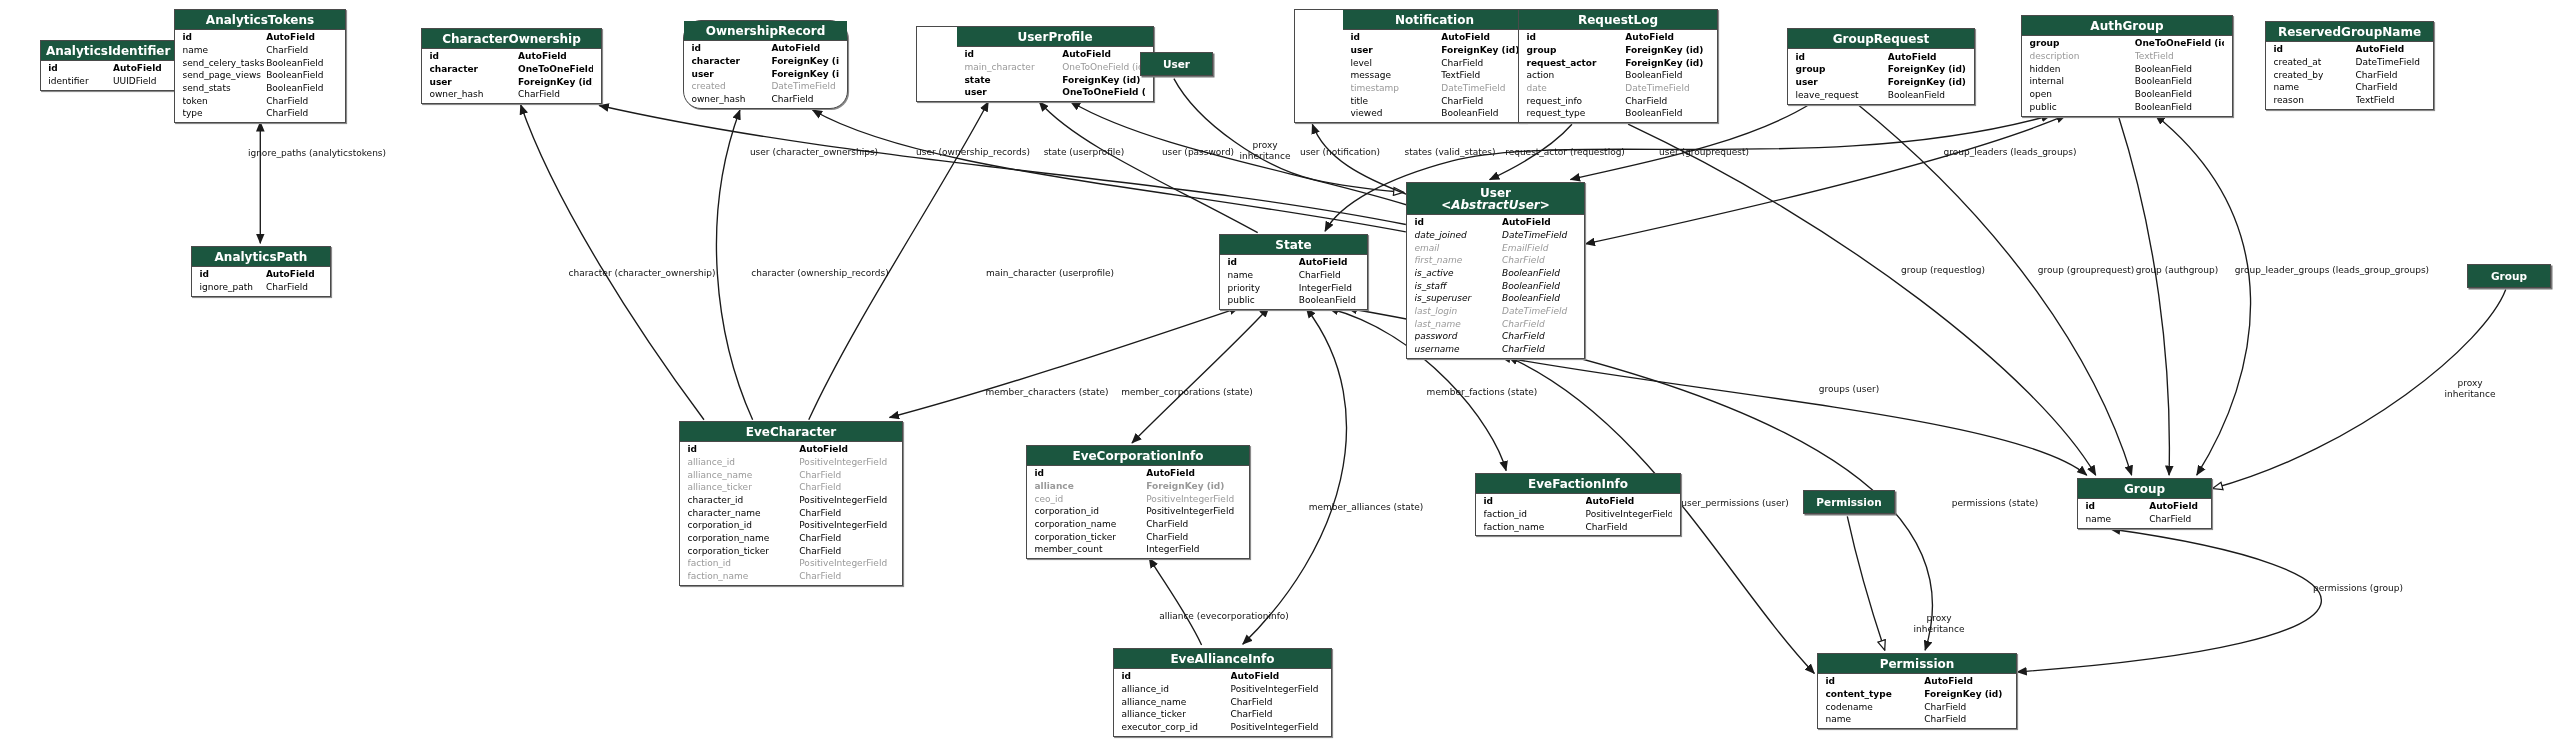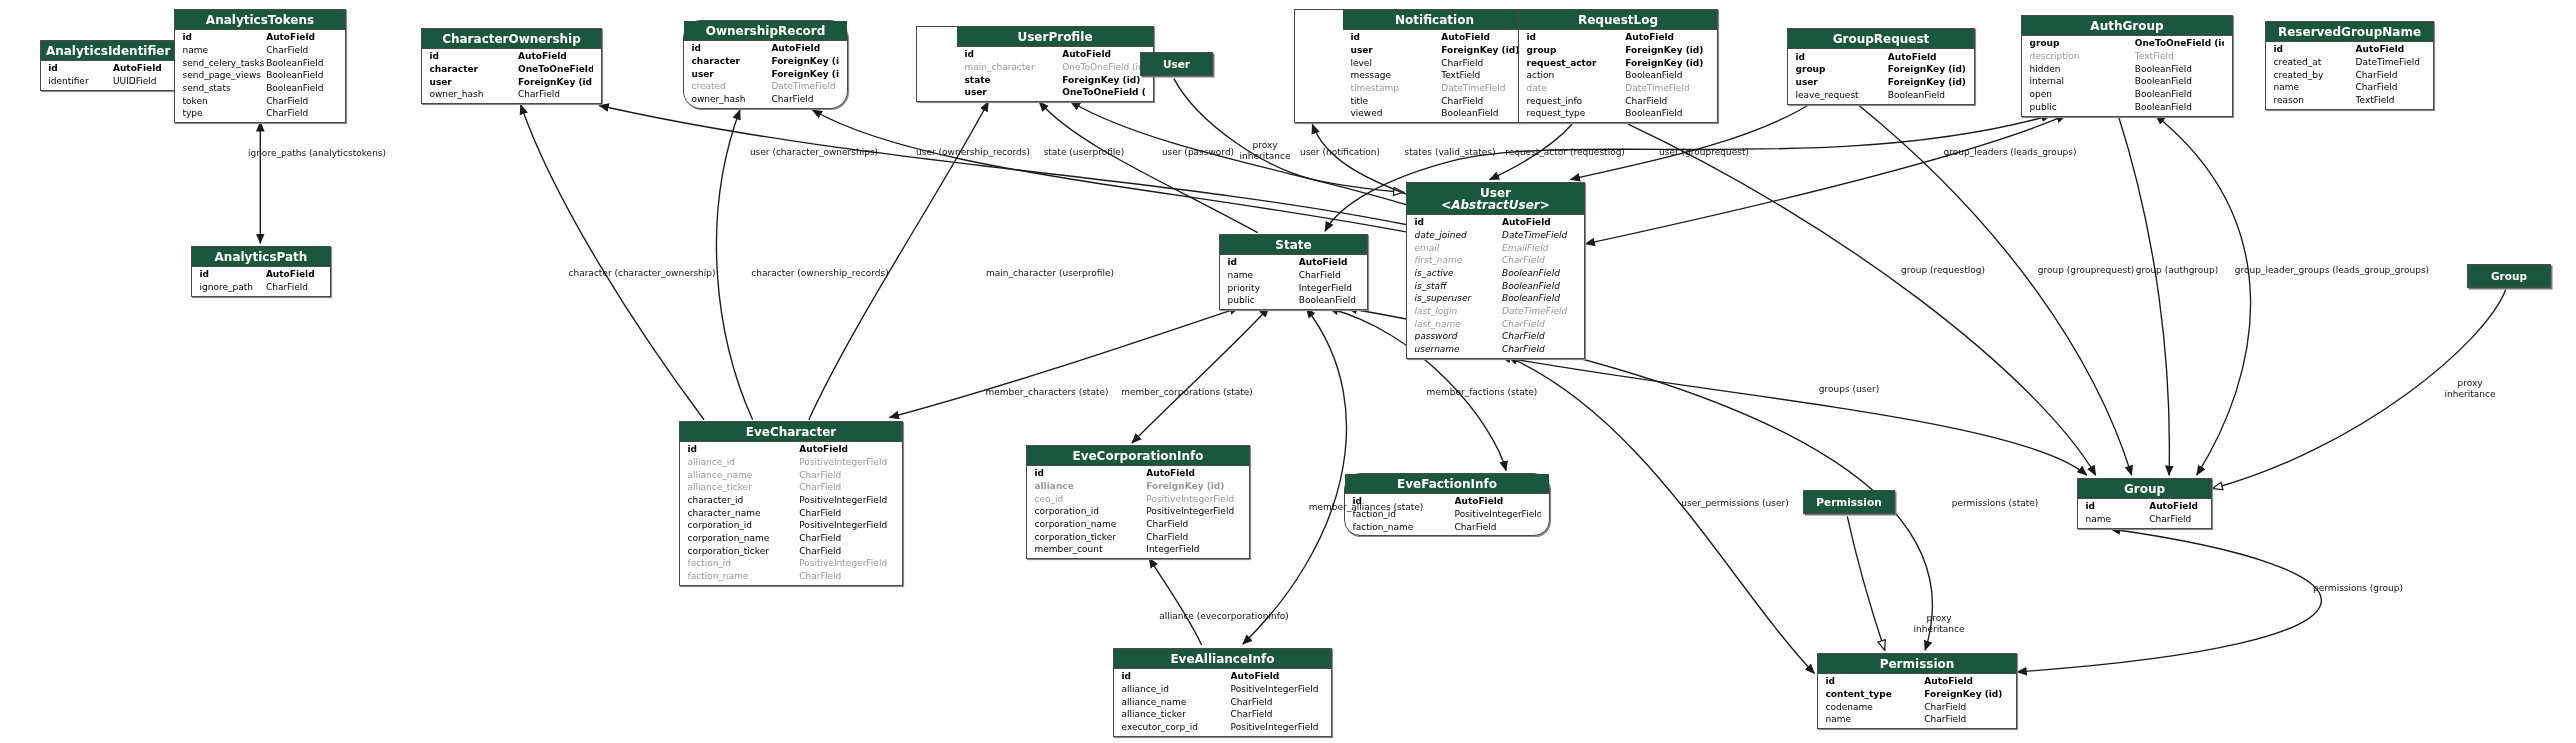--- a/index.html
+++ b/index.html
@@ -485,21 +485,21 @@
         <div class="trow">
           <span class="f">corporation_ticker</span>
           <span class="t">CharField</span>
         </div>
         <div class="trow">
           <span class="f">member_count</span>
           <span class="t">IntegerField</span>
         </div>
       </div>
     </div>
-    <div class="table" style="left: 1344px; top: 473px; width: 204px; border-radius: 16px;">
+    <div class="table" style="left: 1475px; top: 473px; width: 204px;">
       <div class="thead"><span>EveFactionInfo</span></div>
       <div class="tbody">
         <div class="trow">
           <span class="f b">id</span>
           <span class="t b">AutoField</span>
         </div>
         <div class="trow">
           <span class="f">faction_id</span>
           <span class="t">PositiveIntegerField</span>
         </div>

